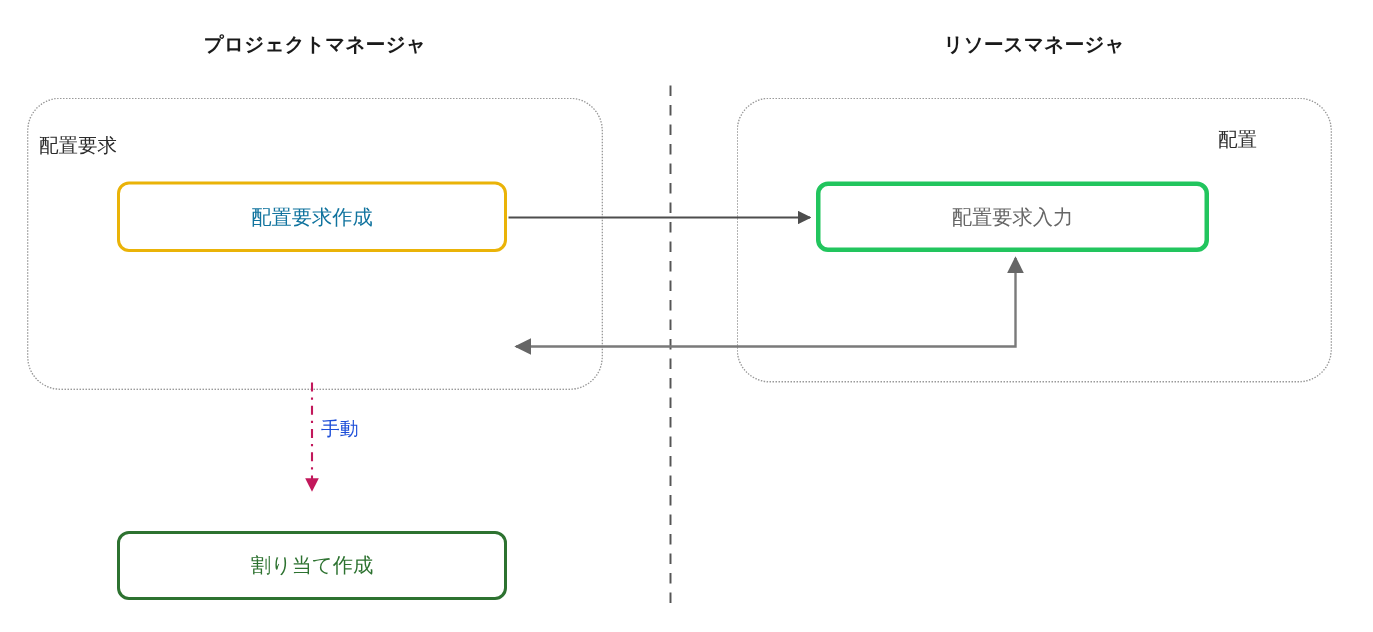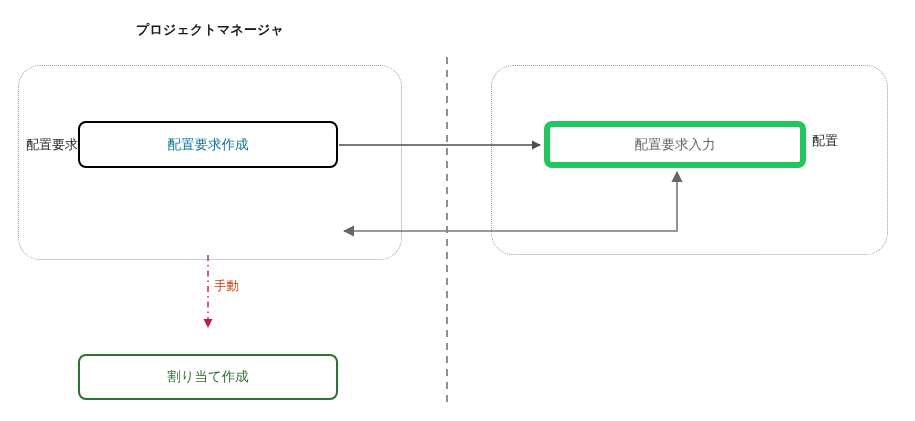--- a/index.html
+++ b/index.html
@@ -32,70 +32,70 @@
     border: 1px dotted #9a9a9a;
     border-radius: 22px;
     box-sizing: border-box;
     background: transparent;
   }
   .group-label {
     position: absolute;
     font-size: 13px;
     color: #2b2b2b;
     white-space: nowrap;
-    margin-top: 48px;
   }
   .node {
     position: absolute;
     box-sizing: border-box;
     border-radius: 8px;
     background: #ffffff;
     display: flex;
     align-items: center;
     justify-content: center;
     font-size: 13.5px;
     white-space: nowrap;
   }
   .node-blue {
-    border: 2px solid #000000;
+    border: 2px solid #eab308;
     color: #10739e;
   }
   .node-grey {
-    border: 6px solid #22c55e;
+    border: 3px solid #22c55e;
     color: #666666;
   }
   .node-green {
     border: 2px solid #2d7230;
     color: #2d7230;
     margin-top: 24px;
   }
   .edge-label {
     position: absolute;
     font-size: 12.5px;
-    color: #c2410c;
+    color: #1d4ed8;
     background: #ffffff;
     padding: 0 2px;
     white-space: nowrap;
   }
   svg.edges {
     position: absolute;
     left: 0;
     top: 0;
     width: 915px;
     height: 421px;
     overflow: visible;
     pointer-events: none;
   }
 </style>
 </head>
 <body>
 
 <div id="canvas">
 
   <div class="swimlane-title" style="left:18px; top:21px; width:384px;">プロジェクトマネージャ</div>
+  <div class="swimlane-title" style="left:491px; top:21px; width:397px;">リソースマネージャ</div>
 
   <div class="group-box" style="left:18px; top:65px; width:384px; height:195px;"></div>
   <div class="group-label" style="left:26px; top:88px;">配置要求</div>
 
   <div class="group-box" style="left:491px; top:65px; width:397px; height:190px;"></div>
   <div class="group-label" style="left:812px; top:84px;">配置</div>
 
   <svg class="edges" viewBox="0 0 915 421" xmlns="http://www.w3.org/2000/svg">
     <defs>
       <marker id="arrow-dark" viewBox="0 0 10 10" refX="9" refY="5" markerWidth="7" markerHeight="7" orient="auto-start-reverse">

